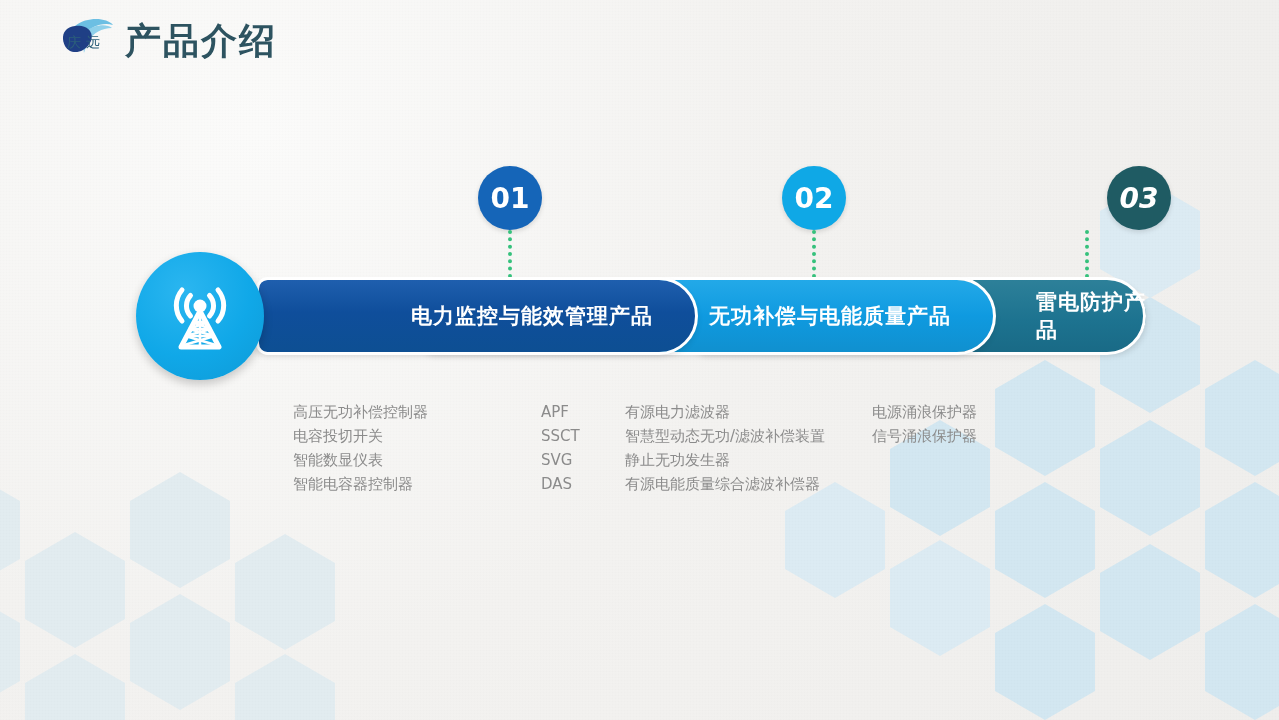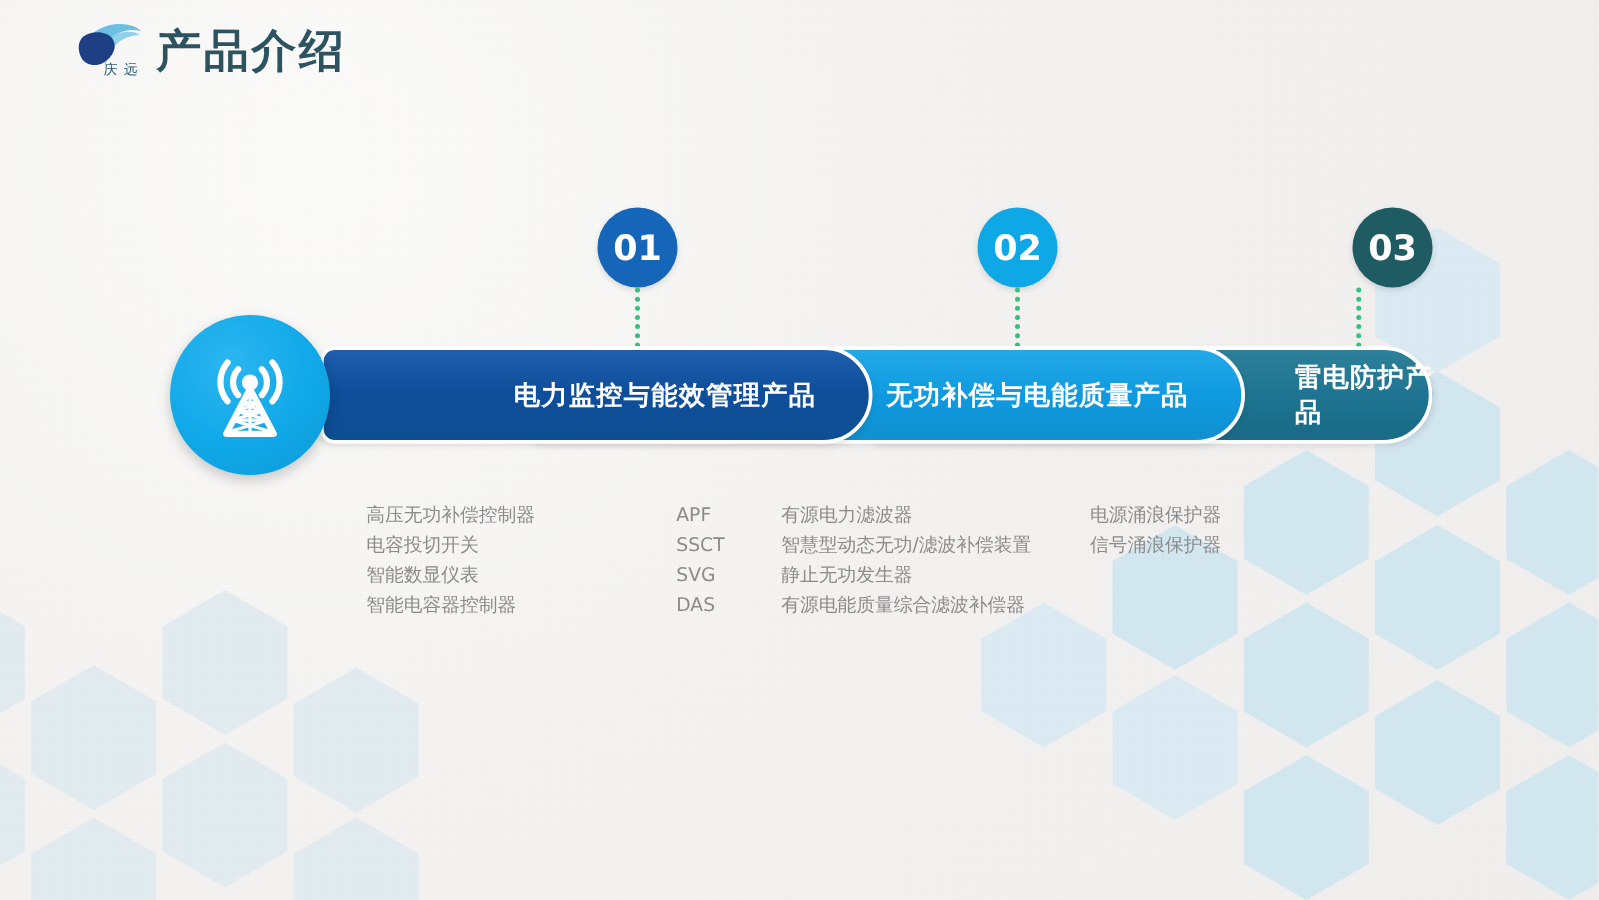--- a/index.html
+++ b/index.html
@@ -49,24 +49,24 @@
   }
   #logo-mark {
     position: relative;
     width: 62px;
     height: 58px;
     flex: none;
   }
   #logo-caption {
     position: absolute;
     left: 2px;
-    bottom: 7px;
+    bottom: 18px;
     width: 58px;
-    text-align: right;
-    font-size: 11px;
+    text-align: center;
+    font-size: 14px;
     letter-spacing: 5px;
     color: #2c5f7a;
     font-family: "DejaVu Sans", sans-serif;
   }
   #page-title {
     font-size: 36px;
     font-weight: bold;
     color: #2d5360;
     letter-spacing: 2px;
     margin-left: 8px;
@@ -267,21 +267,21 @@
   <div class="badge" style="left:478px; top:166px; background:#1565b8;">
     <span>01</span>
   </div>
   <div class="leader" style="left:508px; top:230px; height:48px;"></div>
 
   <div class="badge" style="left:782px; top:166px; background:#0fa8e6;">
     <span>02</span>
   </div>
   <div class="leader" style="left:812px; top:230px; height:48px;"></div>
 
-  <div class="badge" style="left:1082px; top:166px; background:#1f5b63;">
+  <div class="badge" style="left:1107px; top:166px; background:#1f5b63;font-style:italic;">
     <span>03</span>
   </div>
   <div class="leader" style="left:1085px; top:230px; height:48px;"></div>
 
   <div id="ribbon">
 
     <div class="seg" id="seg3">
       <span>雷电防护产品</span>
     </div>
     <div id="seg3-outline"></div>

